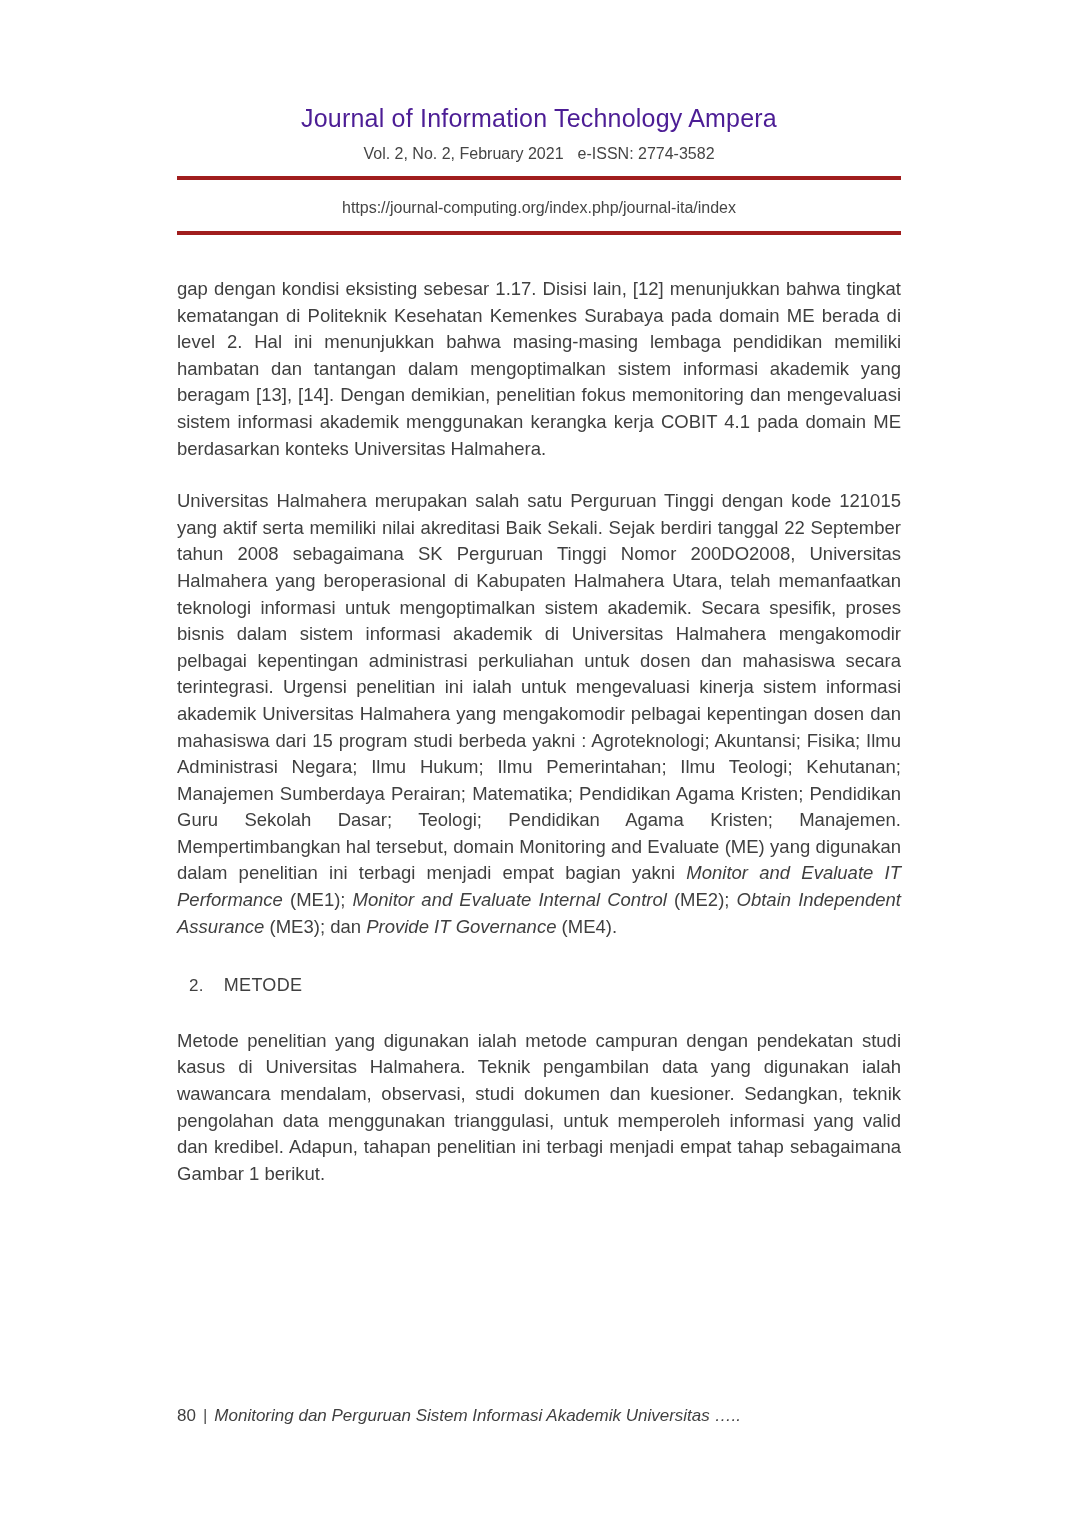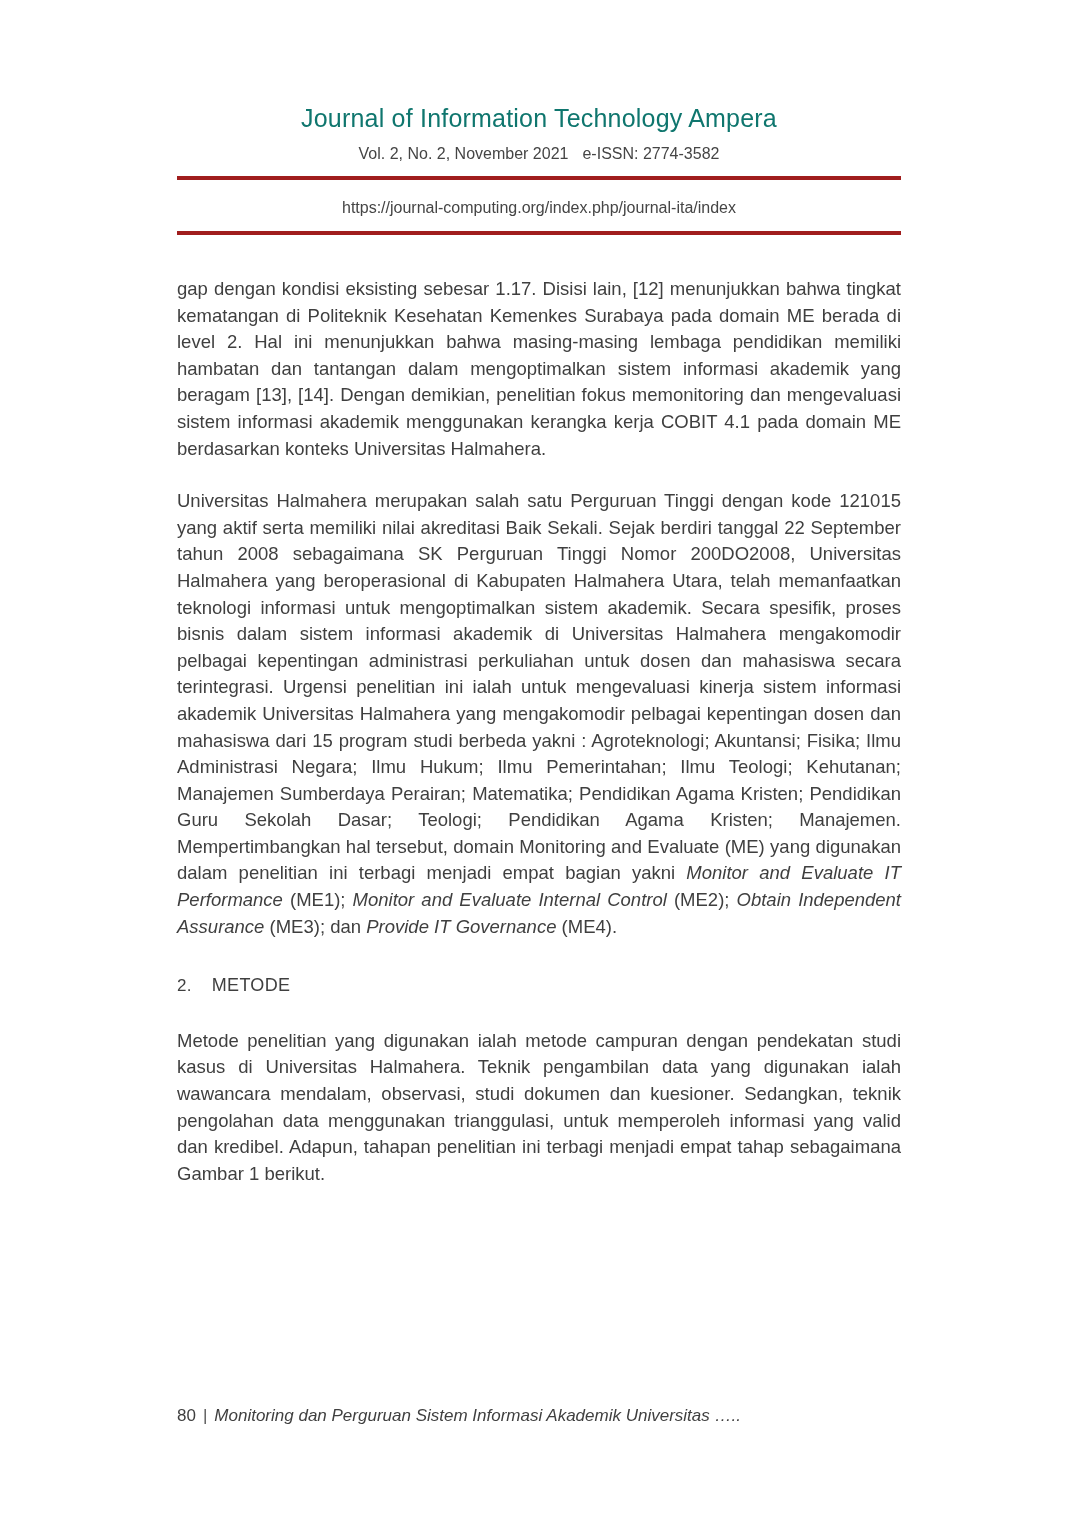--- a/index.html
+++ b/index.html
@@ -8,21 +8,21 @@
     width: 1075px;
     height: 1518px;
     background: #ffffff;
     box-sizing: border-box;
     padding: 104px 174px 0 177px;
     font-family: "Liberation Sans", sans-serif;
     color: #3f3f3f;
   }
   header { text-align: center; }
   .jtitle {
-    color: #0f766e;
+    color: #4c1d95;
     font-size: 25px;
     font-weight: 400;
     letter-spacing: 0.2px;
     margin: 0 0 12px 0;
   }
   .jvol {
     font-size: 16px;
     color: #454545;
     margin: 0 0 13px 0;
   }
@@ -42,21 +42,21 @@
     margin-top: 41px;
     font-size: 18.5px;
     line-height: 26.6px;
     text-align: justify;
   }
   main p { margin: 0 0 26px 0; }
   .section-heading {
     font-size: 18px;
     font-weight: 400;
     letter-spacing: 0.3px;
-    margin: 32px 0 28px 0;
+    margin: 32px 0 28px 12px;
     text-align: left;
   }
   .section-heading .num { display: inline-block; margin-right: 20px; font-size: 17px; }
   .it { font-style: italic; }
   footer {
     position: absolute;
     left: 177px;
     top: 1406px;
     font-size: 17px;
     color: #3f3f3f;
@@ -64,21 +64,21 @@
   }
   footer .sep { margin: 0 7px; color: #555; }
 </style>
 </head>
 <body>
 
 <div class="page">
 
   <header>
     <div class="jtitle">Journal of Information Technology Ampera</div>
-    <div class="jvol"><span>Vol. 2, No. 2, November 2021</span><span class="gap"></span><span>e-ISSN: 2774-3582</span></div>
+    <div class="jvol"><span>Vol. 2, No. 2, February 2021</span><span class="gap"></span><span>e-ISSN: 2774-3582</span></div>
     <div class="rule"></div>
     <div class="jurl">https://journal-computing.org/index.php/journal-ita/index</div>
     <div class="rule"></div>
   </header>
 
   <main>
     <p>gap dengan kondisi eksisting sebesar 1.17. Disisi lain, [12] menunjukkan bahwa tingkat kematangan di Politeknik Kesehatan Kemenkes Surabaya pada domain ME berada di level 2. Hal ini menunjukkan bahwa masing-masing lembaga pendidikan memiliki hambatan dan tantangan dalam mengoptimalkan sistem informasi akademik yang beragam [13], [14]. Dengan demikian, penelitian fokus memonitoring dan mengevaluasi sistem informasi akademik menggunakan kerangka kerja COBIT 4.1 pada domain ME  berdasarkan konteks Universitas Halmahera.</p>
     <p><span>Universitas Halmahera merupakan salah satu Perguruan Tinggi dengan kode 121015 yang aktif serta memiliki nilai akreditasi Baik Sekali. Sejak berdiri tanggal 22 September tahun 2008 sebagaimana SK Perguruan Tinggi Nomor 200DO2008, Universitas Halmahera yang beroperasional di Kabupaten Halmahera Utara, telah memanfaatkan teknologi informasi untuk mengoptimalkan sistem akademik. Secara spesifik, proses bisnis dalam sistem informasi akademik di Universitas Halmahera mengakomodir pelbagai kepentingan administrasi perkuliahan untuk dosen dan mahasiswa secara terintegrasi. Urgensi penelitian ini ialah untuk mengevaluasi kinerja sistem informasi akademik Universitas Halmahera yang mengakomodir pelbagai kepentingan dosen dan mahasiswa dari 15 program studi berbeda yakni : Agroteknologi; Akuntansi; Fisika; Ilmu Administrasi Negara; Ilmu Hukum; Ilmu Pemerintahan; Ilmu Teologi; Kehutanan; Manajemen Sumberdaya Perairan; Matematika; Pendidikan Agama Kristen; Pendidikan Guru Sekolah Dasar; Teologi; Pendidikan Agama Kristen; Manajemen. Mempertimbangkan hal tersebut, domain Monitoring and Evaluate (ME) yang digunakan dalam penelitian ini terbagi menjadi empat bagian yakni </span><span class="it">Monitor and Evaluate IT Performance</span><span> (ME1); </span><span class="it">Monitor and Evaluate Internal Control</span><span> (ME2); </span><span class="it">Obtain Independent Assurance</span><span> (ME3); dan </span><span class="it">Provide IT Governance</span><span> (ME4).</span></p>
     <h2 class="section-heading">
       <span class="num">2.</span><span>METODE</span>

